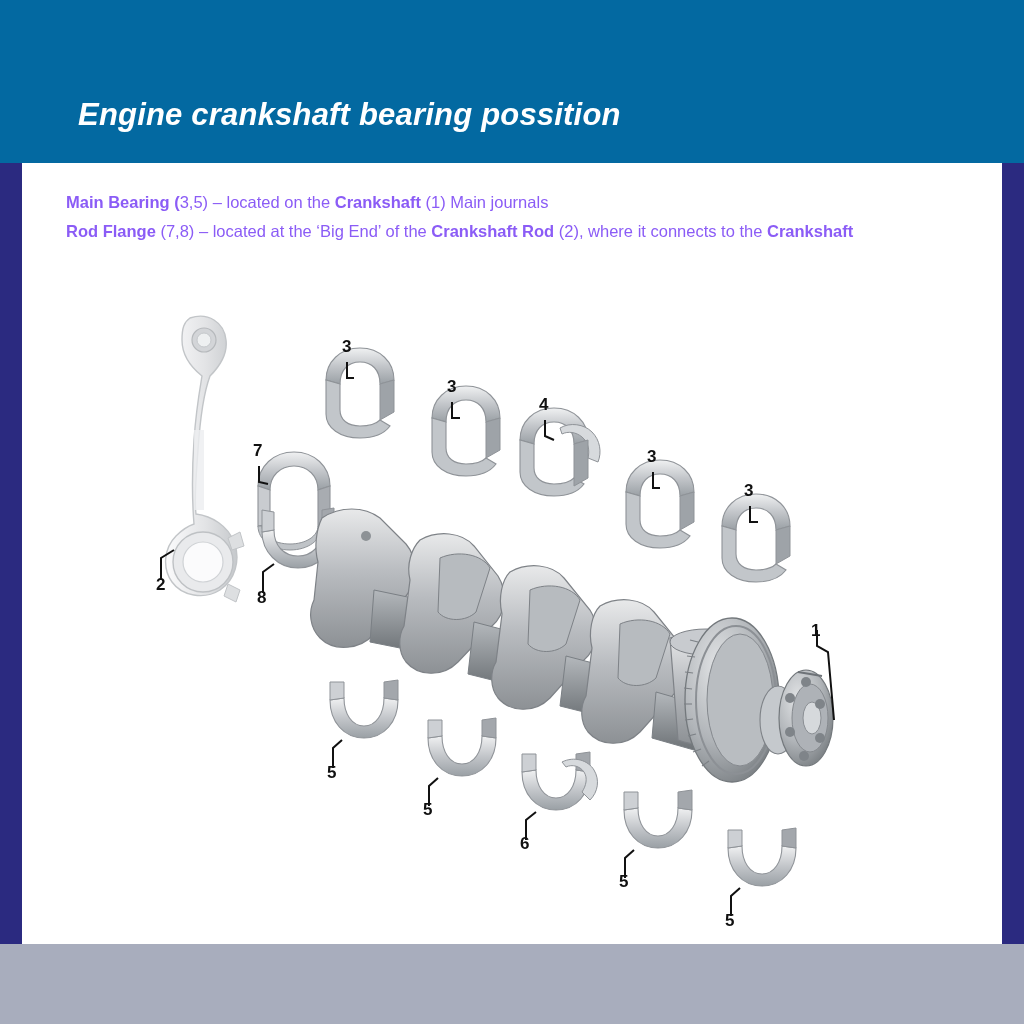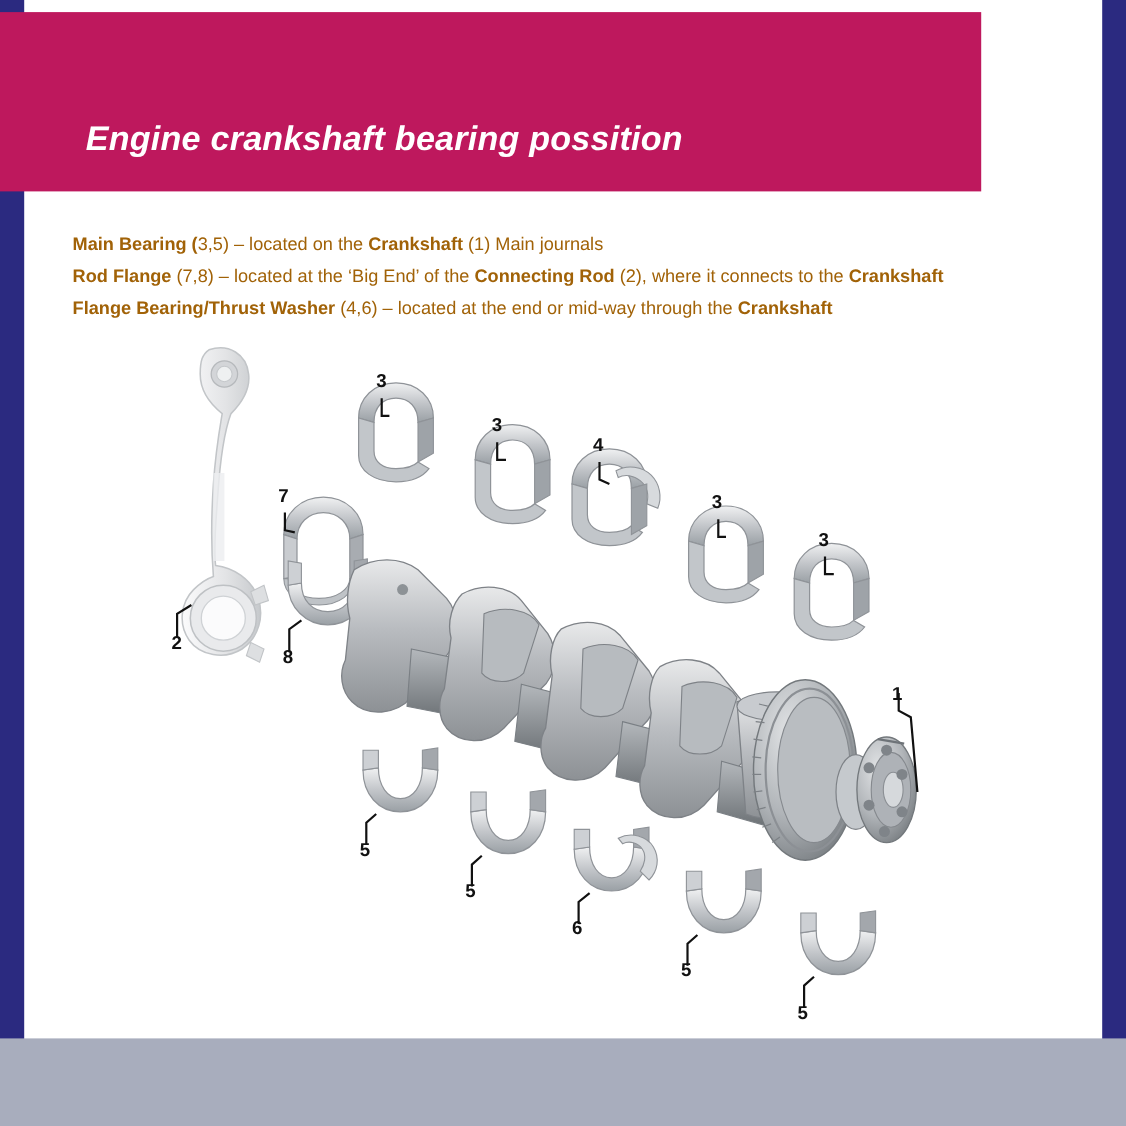--- a/index.html
+++ b/index.html
@@ -30,44 +30,43 @@
   .side-bar-right {
     position: absolute;
     right: 0; top: 0;
     width: 22px; height: 1024px;
     background: #2b2a80;
   }
   
   .header-banner {
     position: absolute;
     left: 0; top: 0;
-    width: 892px;
+    width: 1024px;
     height: 163px;
-    background: #be185d;
-    margin-top: 11px;
+    background: #0369a1;
   }
   .header-title {
     position: absolute;
     left: 78px;
     top: 97px;
     color: #ffffff;
     font-size: 31px;
     font-weight: bold;
     font-style: italic;
     letter-spacing: 0.2px;
     white-space: nowrap;
   }
   
   .desc {
     position: absolute;
     left: 66px;
-    top: 208px;
+    top: 188px;
     width: 920px;
     font-size: 16.5px;
-    color: #a16207;
+    color: #8b5cf6;
     line-height: 29px;
   }
   .desc .line { white-space: nowrap; }
   .desc b { font-weight: bold; }
   
   .figure {
     position: absolute;
     left: 22px;
     top: 300px;
     width: 980px;
@@ -105,24 +104,21 @@
 
   <div class="header-banner">
     <div class="header-title">Engine crankshaft bearing possition</div>
   </div>
 
   <div class="desc">
     <div class="line">
       <b>Main Bearing (</b>3,5) – located on the <b>Crankshaft</b> (1) Main journals
     </div>
     <div class="line">
-      <b>Rod Flange</b> (7,8) – located at the ‘Big End’ of the <b>Connecting Rod</b> (2), where it connects to the <b>Crankshaft</b>
-    </div>
-    <div class="line">
-      <b>Flange Bearing/Thrust Washer</b> (4,6) – located at the end or mid-way through the <b>Crankshaft</b>
+      <b>Rod Flange</b> (7,8) – located at the ‘Big End’ of the <b>Crankshaft Rod</b> (2), where it connects to the <b>Crankshaft</b>
     </div>
   </div>
 
   <div class="figure">
     <svg width="980" height="640" viewBox="0 0 980 640" xmlns="http://www.w3.org/2000/svg">
       <defs>
         <linearGradient id="gMetal" x1="0" y1="0" x2="0" y2="1">
           <stop offset="0%" stop-color="#e8e9ea"></stop>
           <stop offset="45%" stop-color="#b9bcc0"></stop>
           <stop offset="100%" stop-color="#8d9195"></stop>

